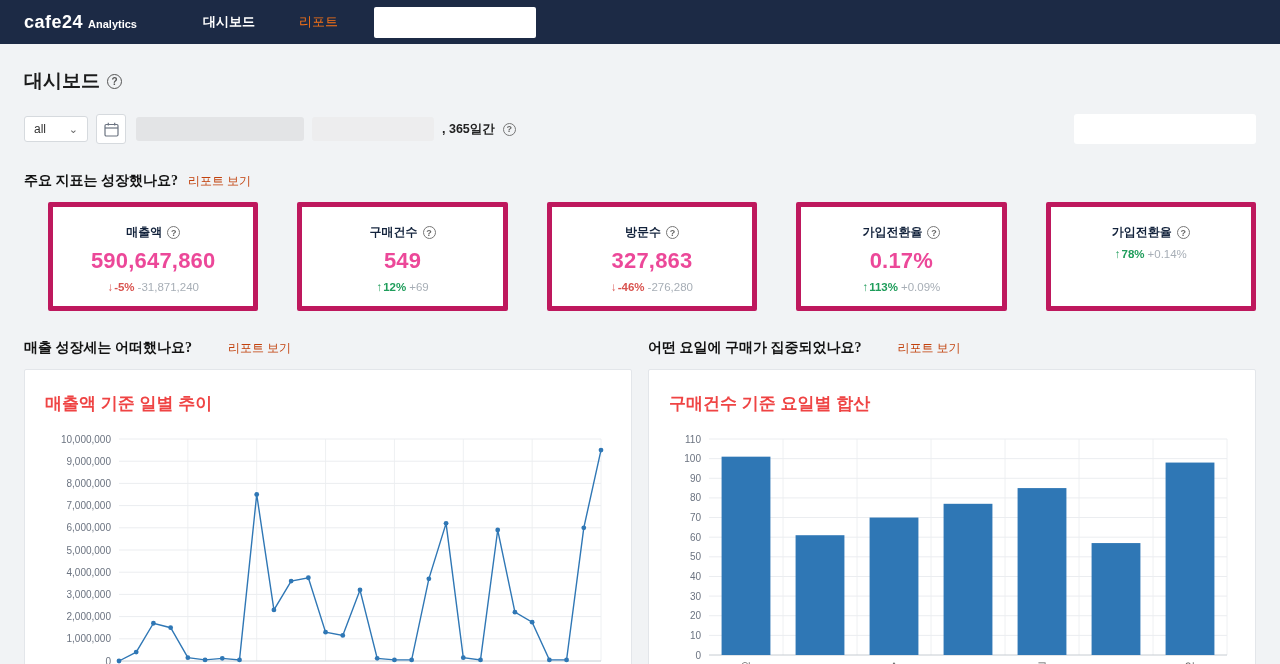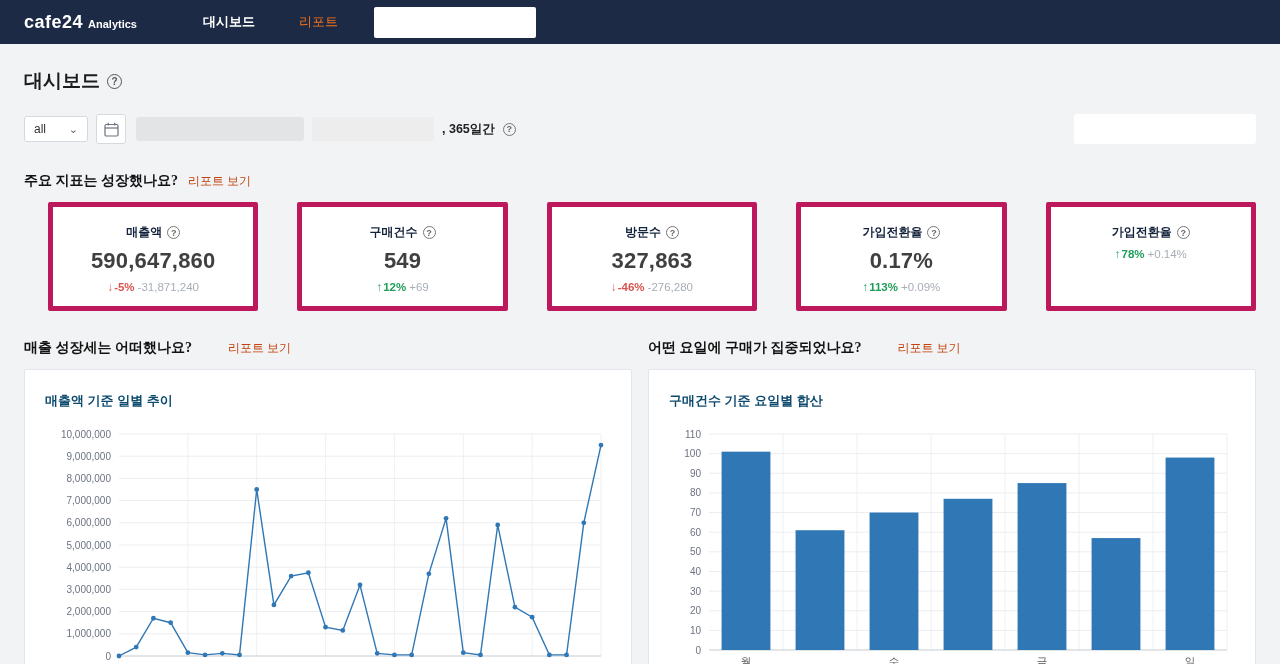--- a/index.html
+++ b/index.html
@@ -52,34 +52,34 @@
   
   .section-head { display:flex; align-items:baseline; gap:10px; margin-top:28px;font-family:Liberation Serif, serif; }
   .section-head.tight { margin-top:0;gap:36px; }
   .q { font-size:14px; font-weight:700; color:#121212; }
   .report-link { font-size:12px; color:#c2410c; cursor:pointer; }
   
   .kpi-grid { margin-top:12px; display:grid; grid-template-columns:repeat(5,1fr); gap:15px; }
   .kpi-card { background:#fff; border:5px solid #be185d; border-radius:2px; padding:15px 8px 13px; text-align:center;margin-left:24px; }
   .kpi-label-row { display:inline-flex; align-items:center; gap:5px; }
   .kpi-label { font-size:12px; font-weight:700; color:#13233c; }
-  .kpi-value { font-size:22px; font-weight:700; color:#404040; margin-top:7px; letter-spacing:.2px; }
+  .kpi-value { font-size:22px; font-weight:700; color:#ec4899; margin-top:7px; letter-spacing:.2px; }
   .kpi-delta { margin-top:7px; font-size:11.5px; }
   .kpi-delta .arrow { font-weight:700; margin-right:1px; }
   .kpi-delta .pct { font-weight:700; }
   .kpi-delta.neg .arrow, .kpi-delta.neg .pct { color:#d9534f; }
   .kpi-delta.pos .arrow, .kpi-delta.pos .pct { color:#1f9d5b; }
   .kpi-delta .abs { color:#a7aeb6; margin-left:3px; }
   
   .charts-grid { margin-top:28px; display:grid; grid-template-columns:1fr 1fr; gap:16px; }
   .chart-card {
     background:#fff; border:1px solid #e3e6ea; border-radius:2px;
     padding:22px 20px; height:330px; margin-top:12px;
   }
-  .chart-title { font-size:13px; font-weight:700; color:#0c4a6e; }
+  .chart-title { font-size:17px; font-weight:700; color:#ef4444; }
   .chart-box { margin-top:14px; }
   svg text { font-family:"Liberation Sans", sans-serif; }
 </style>
 </head>
 <body>
 
 <header class="navbar">
   <div class="logo">
     <span class="logo-main">cafe24</span>
     <span class="logo-suffix">Analytics</span>

